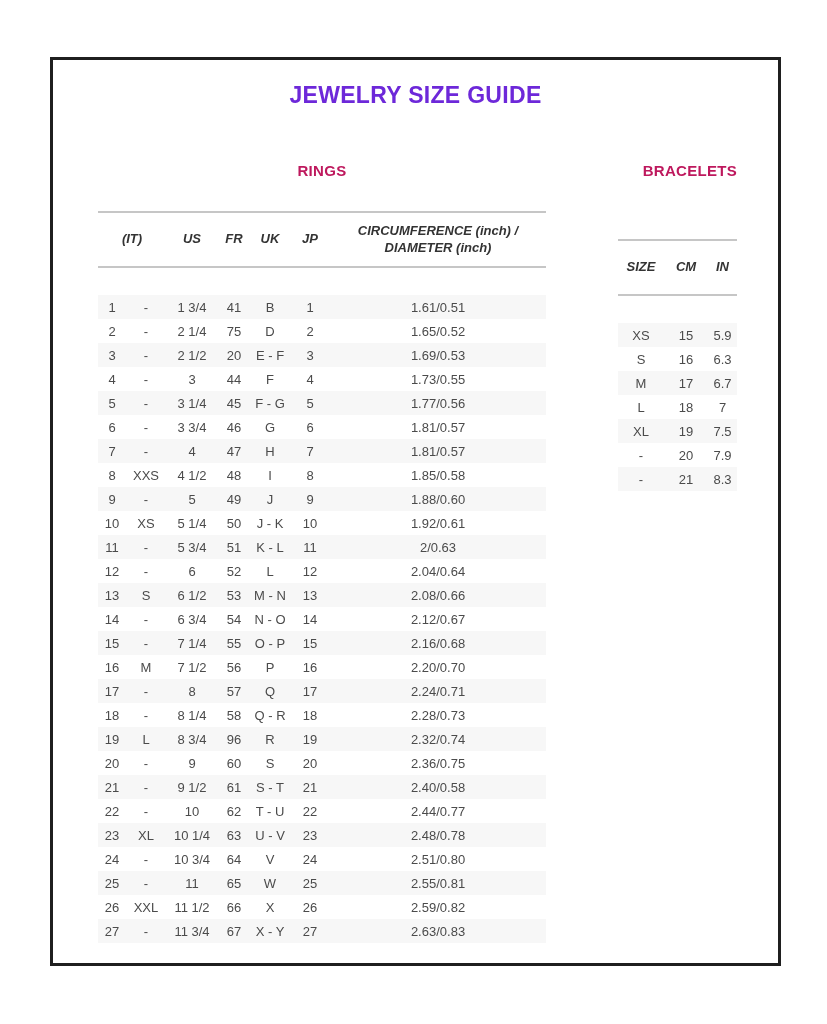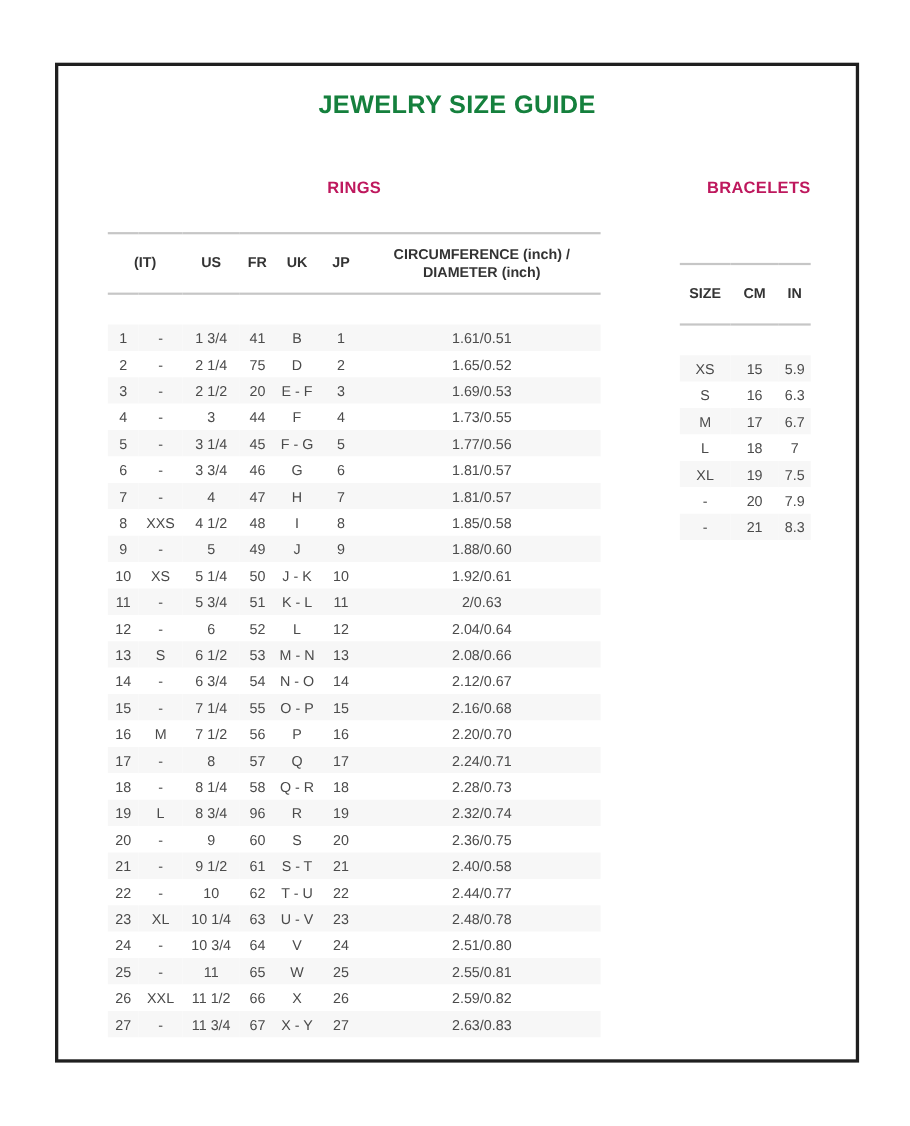--- a/index.html
+++ b/index.html
@@ -27,21 +27,21 @@
     background: #ffffff;
   }
   .guide-title {
     position: absolute;
     top: 22px;
     left: 0;
     width: 100%;
     text-align: center;
     font-size: 23px;
     font-weight: 700;
-    color: #15803d;
+    color: #6d28d9;
     letter-spacing: 0.3px;
   }
   .section-title {
     position: absolute;
     top: 102px;
     font-size: 15px;
     font-weight: 700;
     color: #be185d;
     letter-spacing: 0.3px;
     text-align: center;
@@ -51,20 +51,21 @@
 
   table {
     border-collapse: collapse;
     table-layout: fixed;
     position: absolute;
   }
   .header-table {
     top: 151px;
     border-top: 2px solid #c6c6c6;
     border-bottom: 2px solid #c6c6c6;
+    font-style: italic;
   }
   .rings-table { left: 45px; width: 448px; }
   .bracelets-table { left: 565px; width: 119px; margin-top: 28px; }
   .body-table { top: 235px; }
 
   th {
     height: 53px;
     vertical-align: middle;
     text-align: center;
     font-size: 13px;

